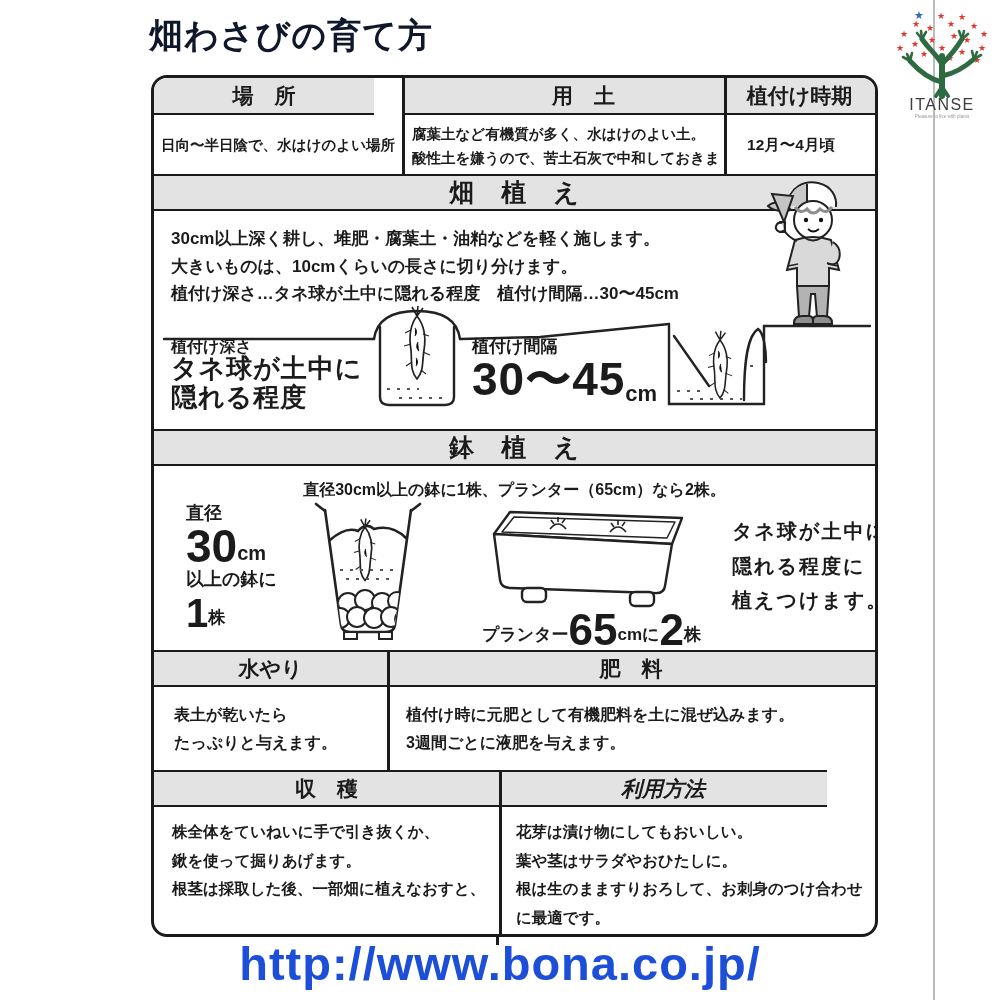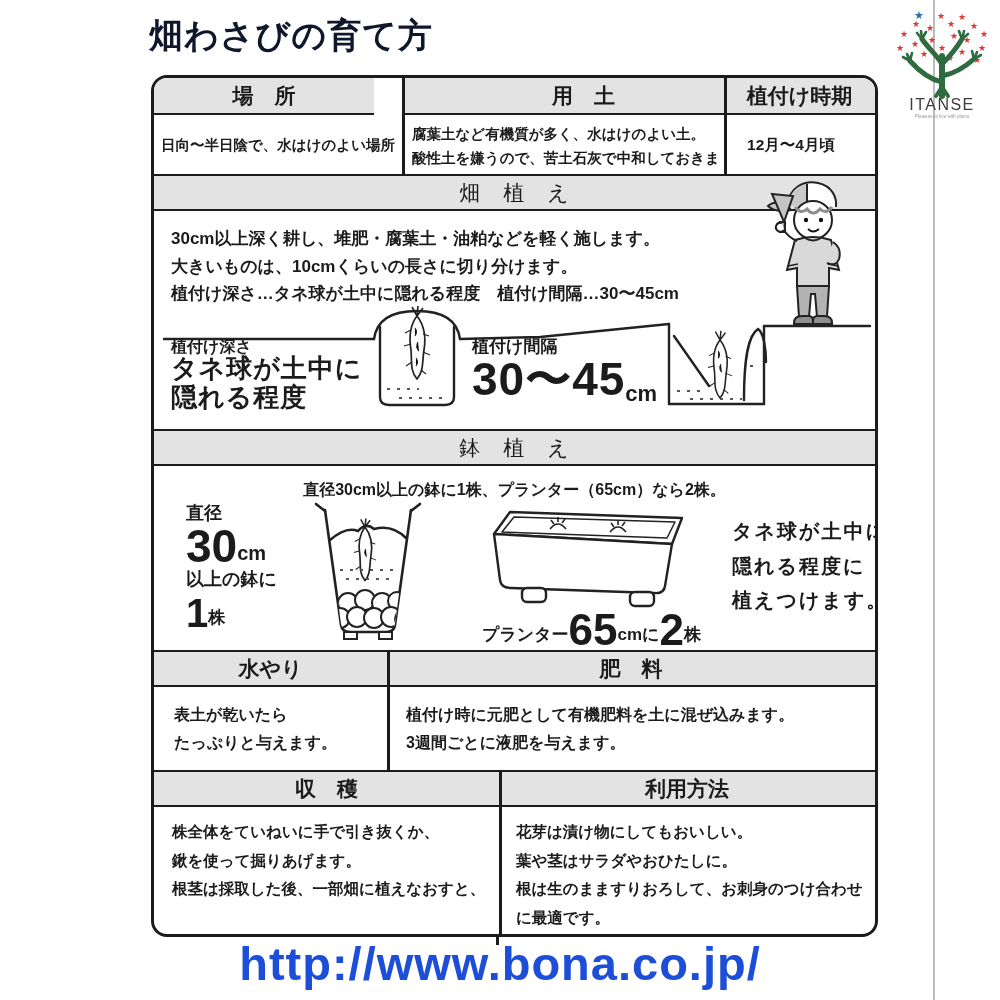--- a/index.html
+++ b/index.html
@@ -7,21 +7,21 @@
   .abs { position:absolute; }
 
   #fold-line { left:933px; top:0; width:2px; height:1000px; background:#bcbcbc; z-index:0; }
 
   #page-title { left:149px; top:13px; font-size:34px; font-weight:bold; letter-spacing:1px; color:#0f172a; z-index:2; }
 
   #logo { left:890px; top:4px; width:104px; height:116px; z-index:1; }
 
   #main-table { left:151px; top:75px; width:727px; height:862px; border:3px solid #1b1b1b; border-radius:16px; background:#fff; overflow:hidden; z-index:1; }
 
-  .sec-hdr { left:0; right:0; height:37px; background:#e3e3e3; border-top:2.5px solid #1b1b1b; border-bottom:2.5px solid #1b1b1b; display:flex; align-items:center; justify-content:center; font-size:21px; font-weight:normal; letter-spacing:1px; }
+  .sec-hdr { left:0; right:0; height:37px; background:#e3e3e3; border-top:2.5px solid #1b1b1b; border-bottom:2.5px solid #1b1b1b; display:flex; align-items:center; justify-content:center; font-size:25px; font-weight:bold; letter-spacing:1px; }
   .hdr-cell { height:37px; background:#e3e3e3; border-bottom:2.5px solid #1b1b1b; display:flex; align-items:center; justify-content:center; font-size:21px; font-weight:bold; top:0; }
   .vdiv { width:2.5px; background:#1b1b1b; }
 
   .jp15 { font-size:14.5px; font-weight:bold; line-height:24px; }
   .f-line { font-size:17px; font-weight:bold; line-height:27.5px; white-space:nowrap; }
   .body16 { font-size:16px; font-weight:bold; line-height:28px; white-space:nowrap; }
   .body155 { font-size:15.5px; font-weight:bold; line-height:28.5px; white-space:nowrap; }
 
   .depth-label { font-size:16px; font-weight:bold; }
   .depth-big { font-size:26px; font-weight:bold; line-height:29px; letter-spacing:1px; white-space:nowrap; }
@@ -325,21 +325,21 @@
     <div class="body16">表土が乾いたら</div>
     <div class="body16">たっぷりと与えます。</div>
   </div>
   <div class="abs" style="left:252px;top:623px;">
     <div class="body16">植付け時に元肥として有機肥料を土に混ぜ込みます。</div>
     <div class="body16">3週間ごとに液肥を与えます。</div>
   </div>
   <div class="abs vdiv" style="left:233px;top:572px;height:120px;"></div>
 
   <div class="abs hdr-cell" style="left:0;top:692px;width:345px;border-top:2.5px solid #1b1b1b;">収　穫</div>
-  <div class="abs hdr-cell" style="left:345px;top:692px;width:376px;border-top:2.5px solid #1b1b1b;">利用方法</div>
+  <div class="abs hdr-cell" style="left:345px;top:692px;width:328px;border-top:2.5px solid #1b1b1b;font-style:italic;">利用方法</div>
 
   <div class="abs" style="left:18px;top:740px;">
     <div class="body155">株全体をていねいに手で引き抜くか、</div>
     <div class="body155">鍬を使って掘りあげます。</div>
     <div class="body155">根茎は採取した後、一部畑に植えなおすと、</div>
   </div>
   <div class="abs" style="left:362px;top:740px;">
     <div class="body155">花芽は漬け物にしてもおいしい。</div>
     <div class="body155">葉や茎はサラダやおひたしに。</div>
     <div class="body155">根は生のまますりおろして、お刺身のつけ合わせ</div>

